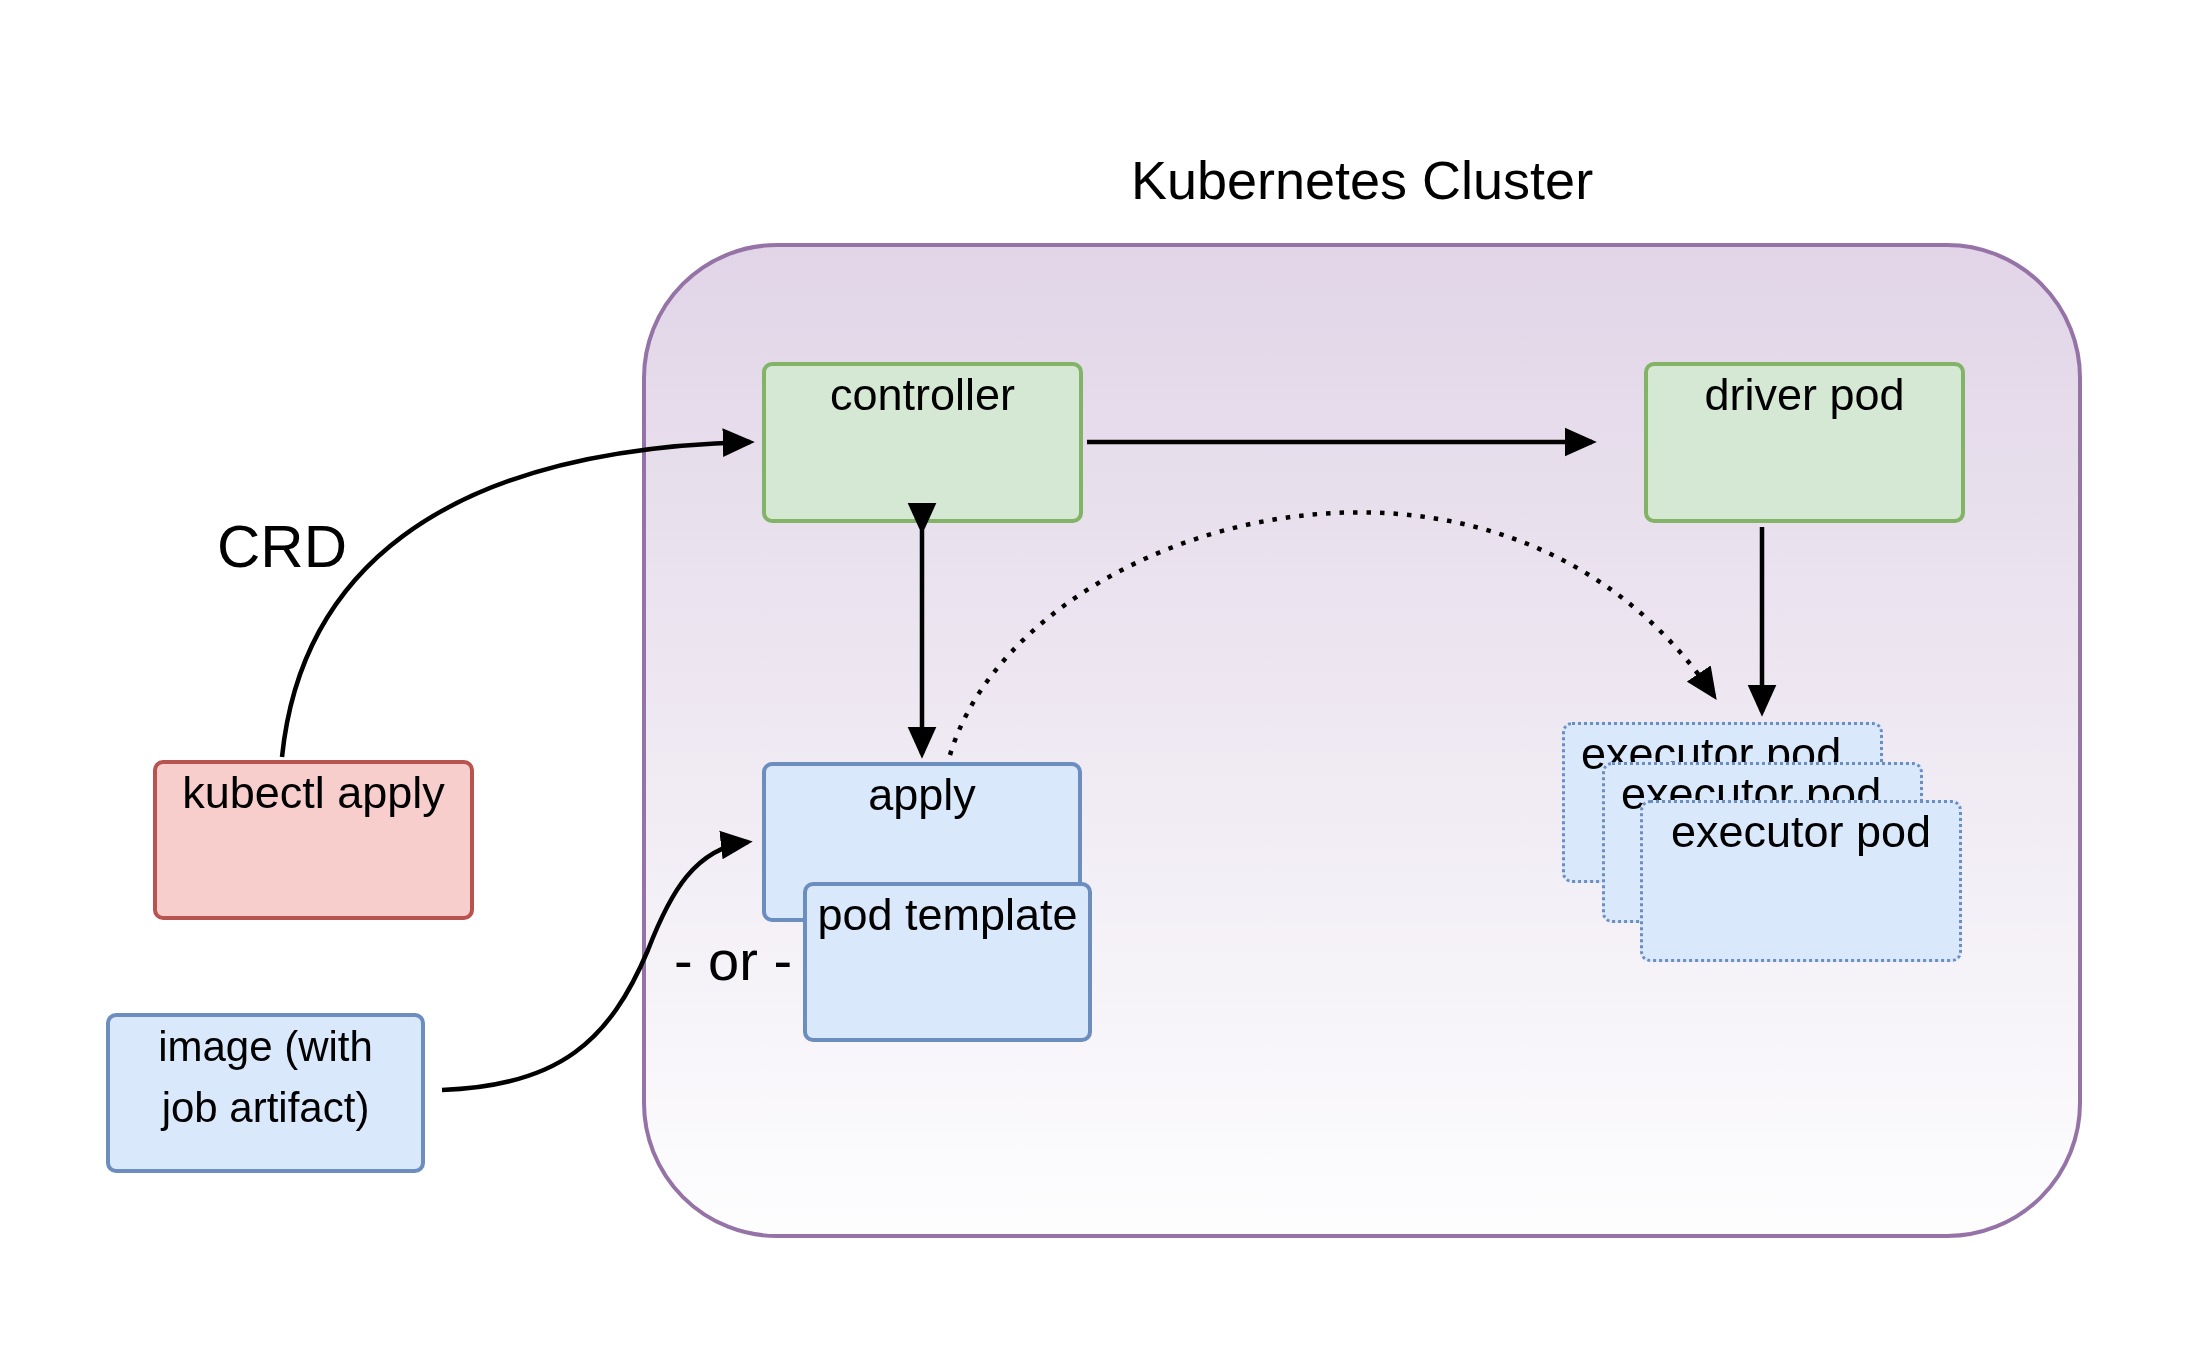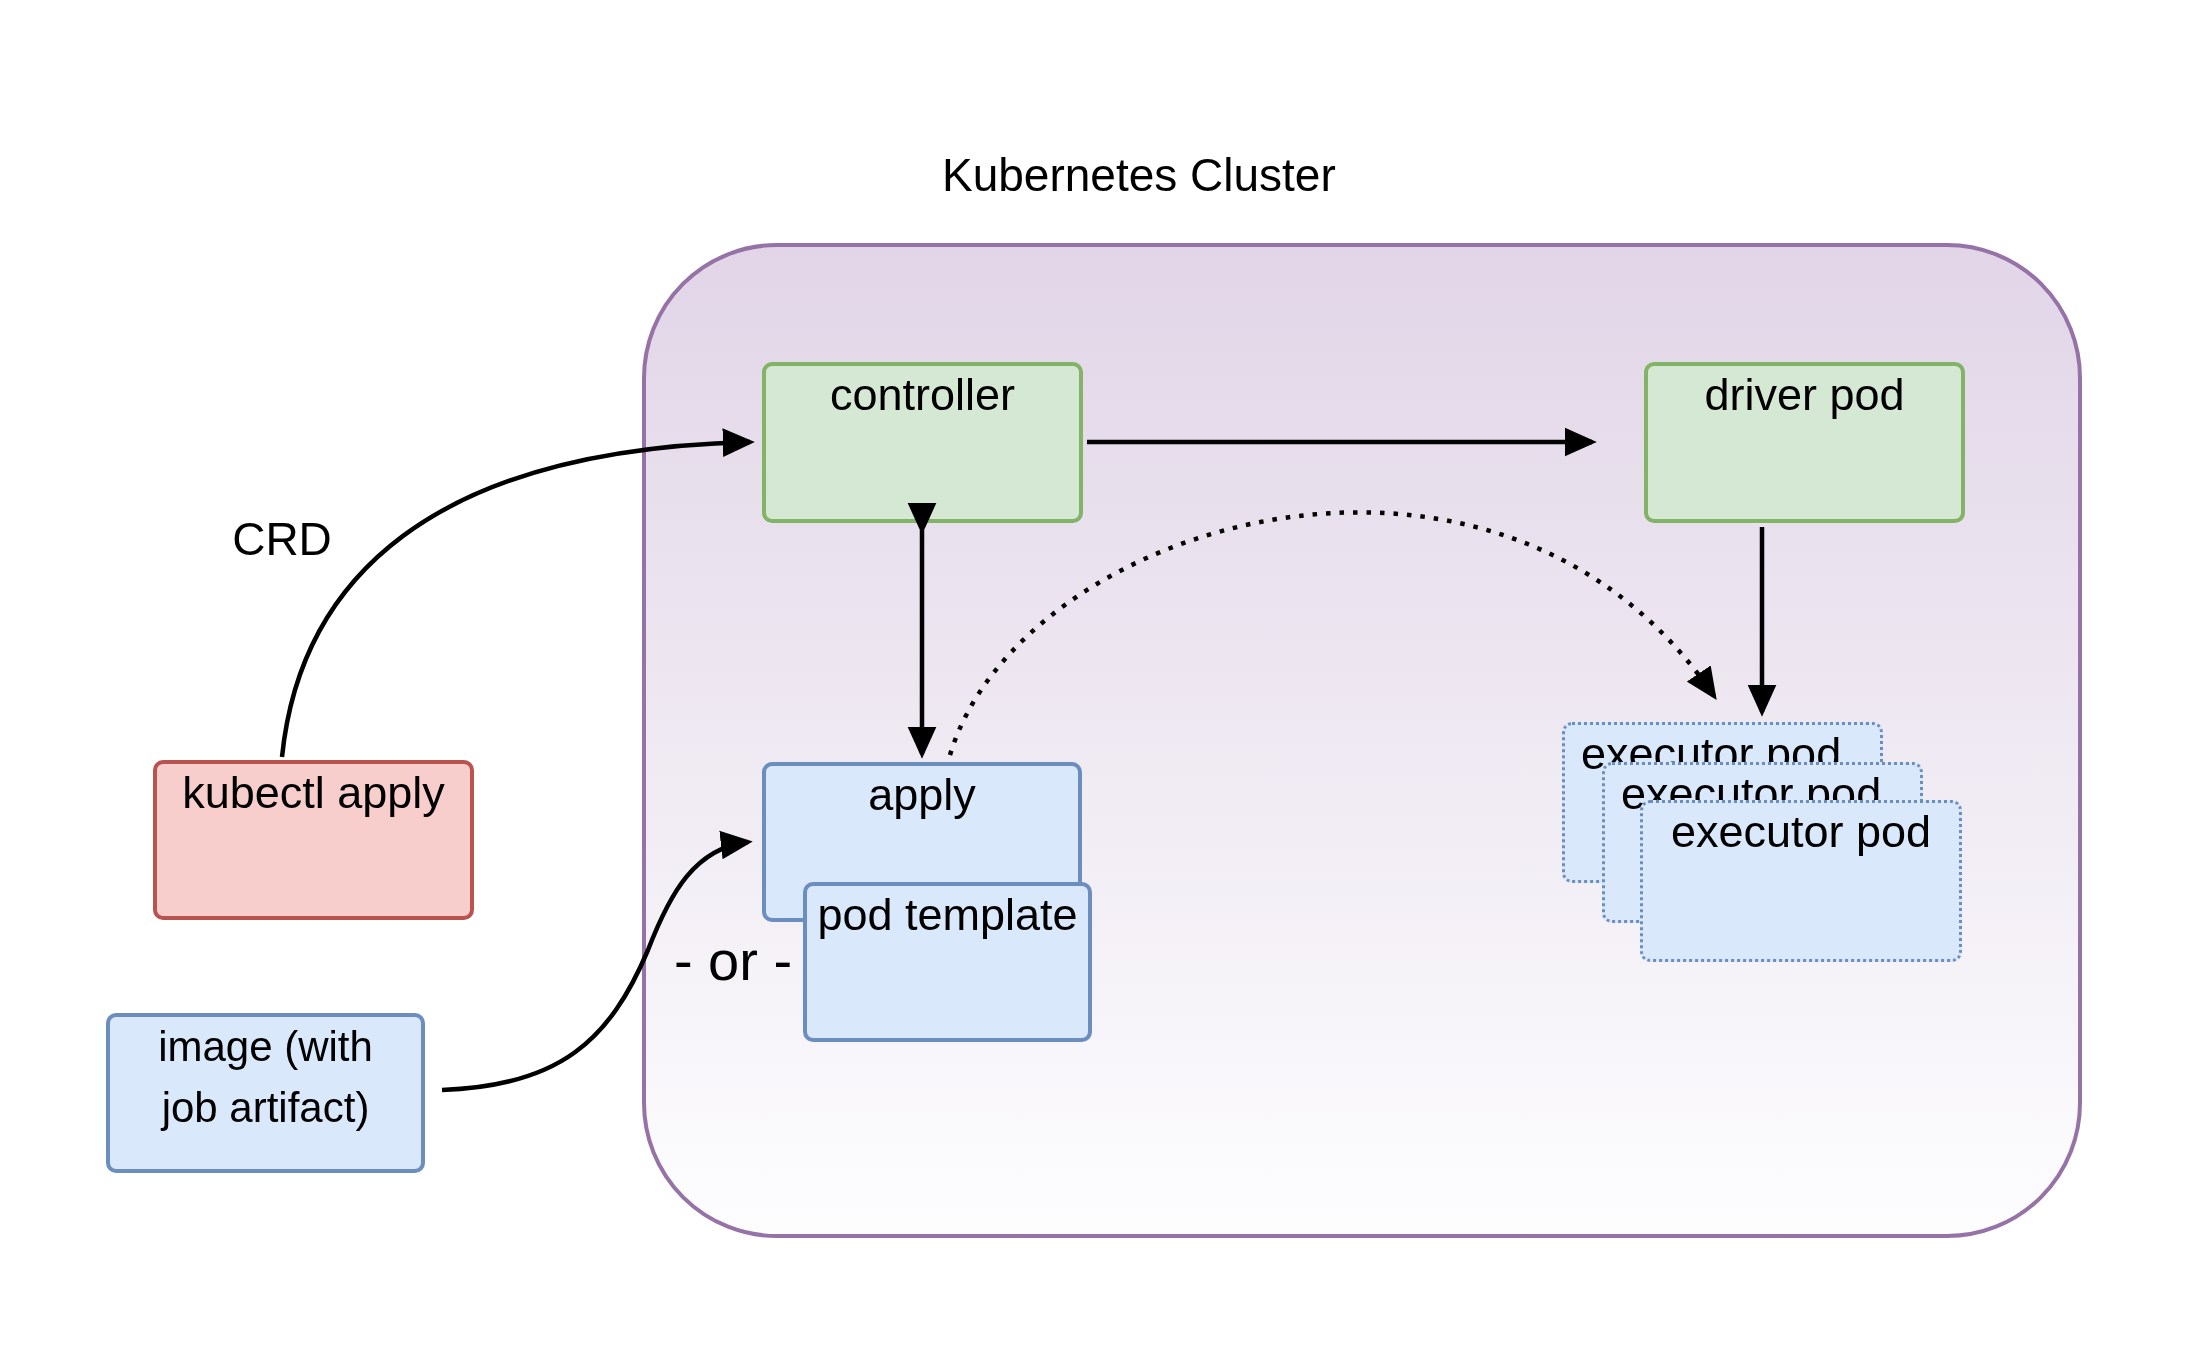--- a/index.html
+++ b/index.html
@@ -16,21 +16,21 @@
     border:4px solid var(--c-cluster-border,#9673a6);
     border-radius:135px;
     background:linear-gradient(180deg,
       var(--c-cluster-fill-top,#e1d5e7) 0%,
       var(--c-cluster-fill-bottom,#fdfdfe) 100%);
     z-index:1;
   }
 
   .title {
     position:absolute; left:942px; top:148px; width:840px;
-    font-size:46px; line-height:1.2; z-index:6;
+    text-align:center; font-size:54px; line-height:1.2; z-index:6;
   }
 
   .node {
     position:absolute; box-sizing:border-box;
     display:flex; align-items:flex-start; justify-content:center;
     font-size:45px; line-height:1.3; text-align:center;
     border:4px solid; border-radius:10px;
   }
   .green { background:var(--c-green-fill,#d5e8d4); border-color:var(--c-green-border,#82b366); }
   .blue  { background:var(--c-blue-fill,#dae8fc);  border-color:var(--c-blue-border,#6c8ebf); }
@@ -43,21 +43,21 @@
   .n-image      { left:762px;  top:762px;  width:320px; height:160px; z-index:3; }
   .n-podtpl     { left:803px;  top:882px;  width:289px; height:160px; z-index:4; }
   .n-exec1      { left:1562px; top:722px;  width:321px; height:161px; z-index:2; }
   .n-exec2      { left:1602px; top:762px;  width:321px; height:161px; z-index:3; }
   .n-exec3      { left:1640px; top:800px;  width:322px; height:162px; z-index:4; }
   .n-kubectl    { left:122px;  top:760px;  width:321px; height:160px; z-index:5; }
   .n-imagejob   { left:106px;  top:1013px; width:319px; height:160px; z-index:5;
                   font-size:42px; line-height:1.45; padding:0 28px; }
 
   .annot { position:absolute; text-align:center; z-index:6; }
-  .annot-crd { left:182px; top:512px; width:200px; font-size:46px; }
+  .annot-crd { left:182px; top:512px; width:200px; font-size:60px; }
   .annot-or  { left:633px; top:928px; width:200px; font-size:56px; z-index:6; }
 
   svg.connectors {
     position:absolute; left:0; top:0; width:2204px; height:1364px;
     z-index:10; pointer-events:none;
   }
   .conn { fill:none; stroke:var(--c-arrow,#000); stroke-width:4.5; }
   .conn.dotted { stroke-dasharray:4.5 9; }
 </style>
 </head>

